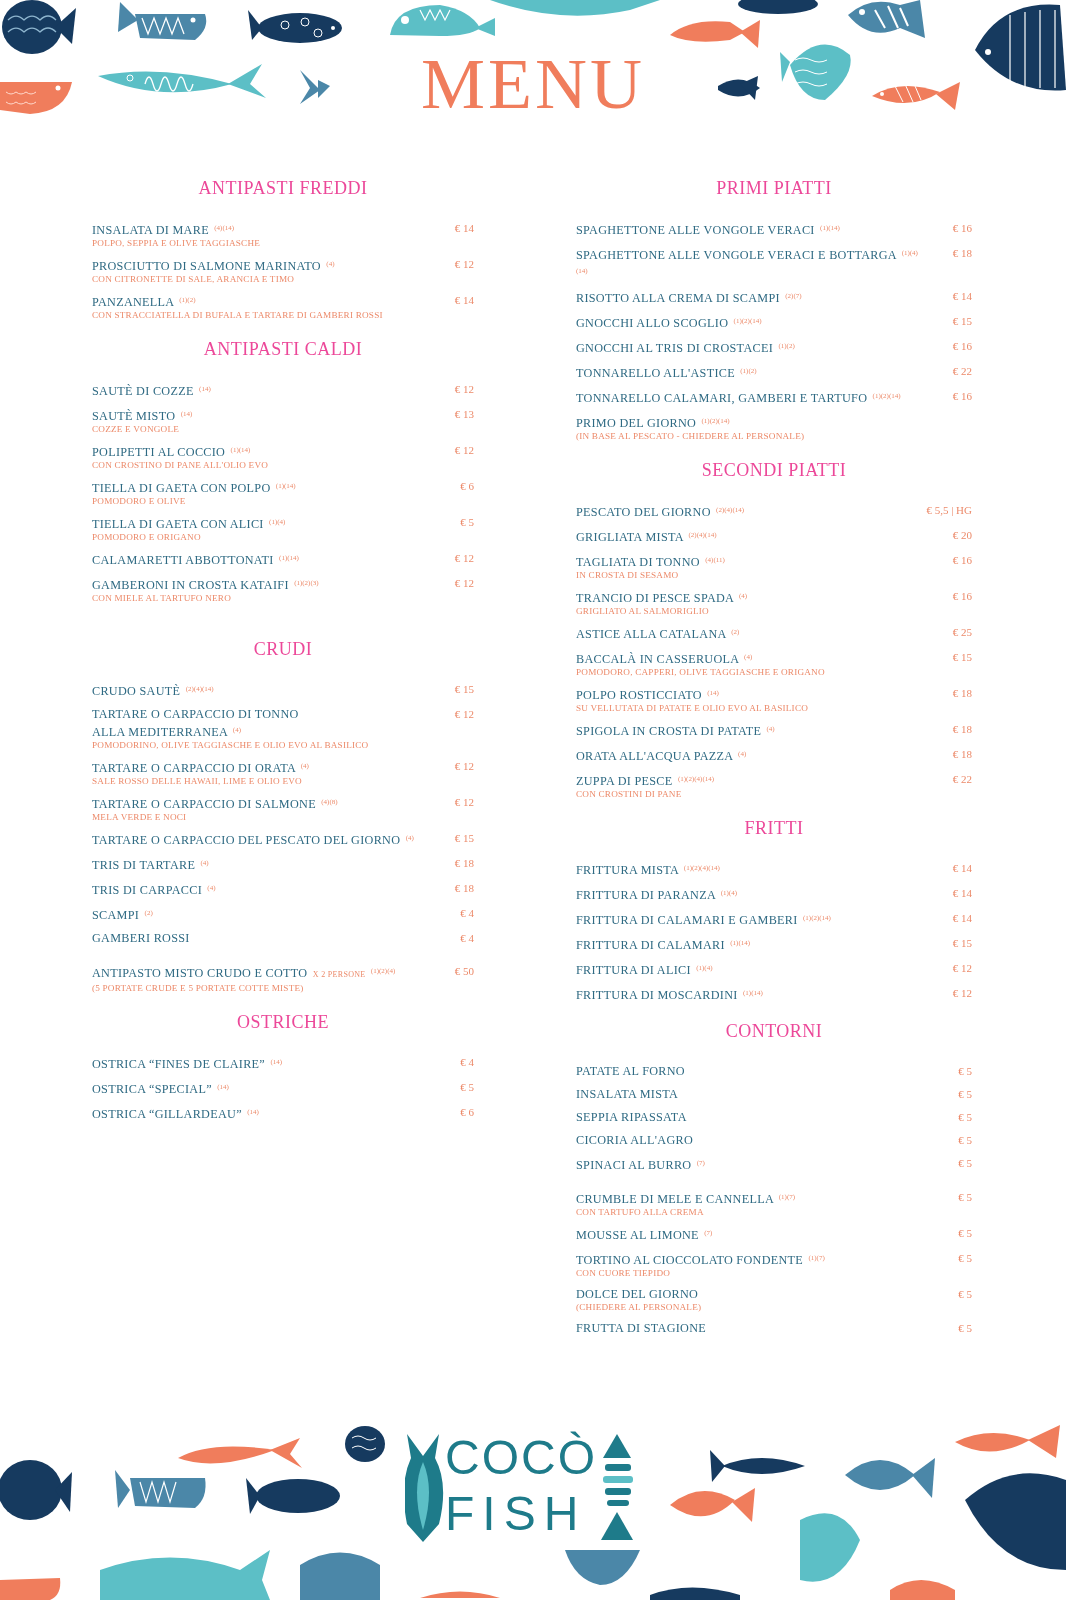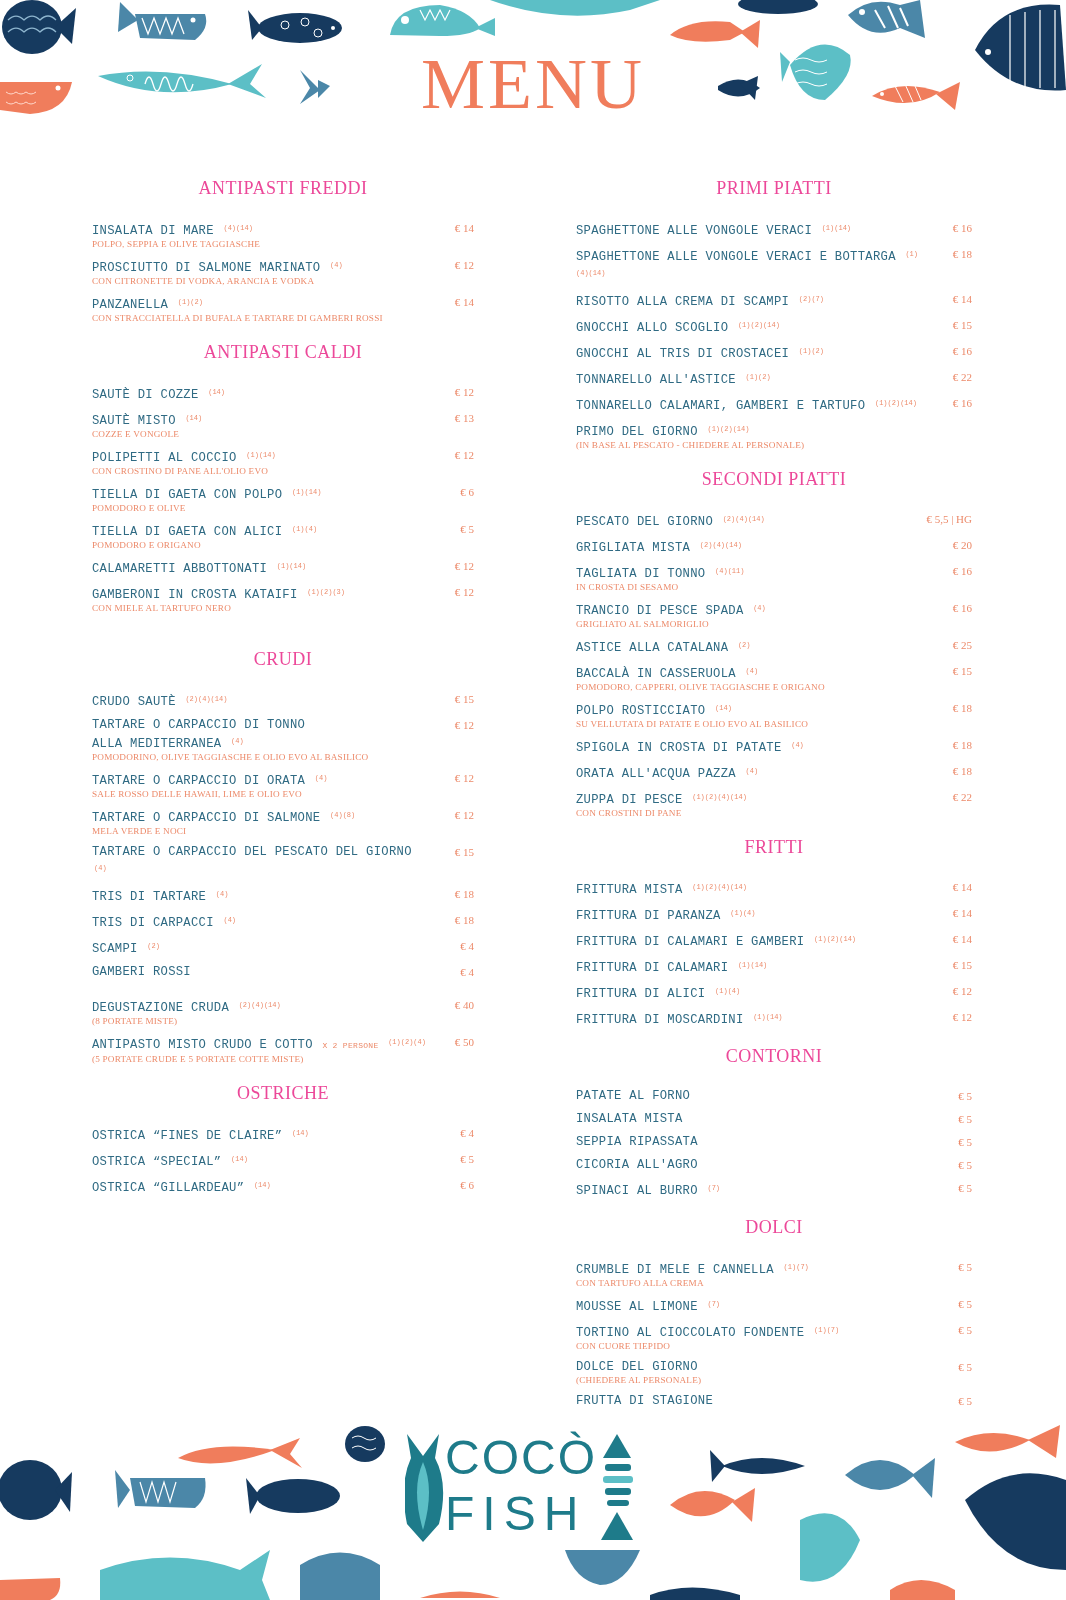--- a/index.html
+++ b/index.html
@@ -7,21 +7,21 @@
          font-family:"Liberation Serif","DejaVu Serif",serif; }
   .deco { position:absolute; }
   .menu-title { position:absolute; left:0; width:1066px; top:48px; text-align:center;
     font-size:72px; letter-spacing:3px; color:#f07d5c; font-family:"Liberation Serif",serif; line-height:1; }
   .col { position:absolute; top:176px; }
   .col-left { left:92px; width:382px; }
   .col-right { left:576px; width:396px; }
   .section-title { text-align:center; color:#ec4899; font-size:18px; letter-spacing:0.5px;
     margin:0 0 20px 0; line-height:24px; }
   .item { position:relative; padding-right:46px; margin-bottom:7px; }
-  .item-name { color:#2f6a83; font-size:12.2px; letter-spacing:0.3px; line-height:16px;font-family:Liberation Mono, monospace; }
+  .item-name { color:#2f6a83; font-size:12.2px; letter-spacing:0.3px; line-height:16px; }
   .item-note { color:#ec8a6a; font-size:7px; margin-left:2px; vertical-align:4px; letter-spacing:0; }
   .item-xp { color:#ec8a6a; font-size:8px; margin-left:2px; }
   .item-desc { color:#ec8a6a; font-size:9.2px; letter-spacing:0.2px; line-height:12px; margin-top:-1px; }
   .item-price { position:absolute; right:0; top:0; color:#ec8a6a; font-size:11px; line-height:16px; white-space:nowrap; }
   .gap { height:10px; }
   .section { margin-bottom:16px; }
   .logo { position:absolute; left:405px; top:1434px; width:240px; height:108px; }
   .logo-text { position:absolute; font-family:"Liberation Sans","DejaVu Sans",sans-serif; color:#1e7b8a; font-size:48px; line-height:48px; letter-spacing:2px; }
 </style>
 </head>
@@ -113,21 +113,21 @@
     <div class="section">
     <div class="section-title">ANTIPASTI FREDDI</div>
     <div class="items">
         <div class="item">
     <div class="item-name"><span>INSALATA DI MARE</span> <span class="item-note">(4)(14)</span></div>
     <div class="item-desc">POLPO, SEPPIA E OLIVE TAGGIASCHE</div>
     <div class="item-price">€ 14</div>
   </div>
         <div class="item">
     <div class="item-name"><span>PROSCIUTTO DI SALMONE MARINATO</span> <span class="item-note">(4)</span></div>
-    <div class="item-desc">CON CITRONETTE DI VODKA, ARANCIA E VODKA</div>
+    <div class="item-desc">CON CITRONETTE DI SALE, ARANCIA E TIMO</div>
     <div class="item-price">€ 12</div>
   </div>
         <div class="item">
     <div class="item-name"><span>PANZANELLA</span> <span class="item-note">(1)(2)</span></div>
     <div class="item-desc">CON STRACCIATELLA DI BUFALA E TARTARE DI GAMBERI ROSSI</div>
     <div class="item-price">€ 14</div>
   </div>
       </div>
   </div>
     <div class="section">
@@ -214,25 +214,20 @@
 
     <div class="item-price">€ 4</div>
   </div>
         <div class="item">
     <div class="item-name"><span>GAMBERI ROSSI</span></div>
 
     <div class="item-price">€ 4</div>
   </div>
         <div class="gap"></div>
         <div class="item">
-    <div class="item-name"><span>DEGUSTAZIONE CRUDA</span> <span class="item-note">(2)(4)(14)</span></div>
-    <div class="item-desc">(8 PORTATE MISTE)</div>
-    <div class="item-price">€ 40</div>
-  </div>
-        <div class="item">
     <div class="item-name"><span>ANTIPASTO MISTO CRUDO E COTTO</span> <span class="item-xp">X 2 PERSONE</span> <span class="item-note">(1)(2)(4)</span></div>
     <div class="item-desc">(5 PORTATE CRUDE E 5 PORTATE COTTE MISTE)</div>
     <div class="item-price">€ 50</div>
   </div>
       </div>
   </div>
     <div class="section">
     <div class="section-title">OSTRICHE</div>
     <div class="items">
         <div class="item">
@@ -414,21 +409,20 @@
     <div class="item-price">€ 5</div>
   </div>
         <div class="item">
     <div class="item-name"><span>SPINACI AL BURRO</span> <span class="item-note">(7)</span></div>
 
     <div class="item-price">€ 5</div>
   </div>
       </div>
   </div>
     <div class="section">
-    <div class="section-title">DOLCI</div>
     <div class="items">
         <div class="item">
     <div class="item-name"><span>CRUMBLE DI MELE E CANNELLA</span> <span class="item-note">(1)(7)</span></div>
     <div class="item-desc">CON TARTUFO ALLA CREMA</div>
     <div class="item-price">€ 5</div>
   </div>
         <div class="item">
     <div class="item-name"><span>MOUSSE AL LIMONE</span> <span class="item-note">(7)</span></div>
 
     <div class="item-price">€ 5</div>

